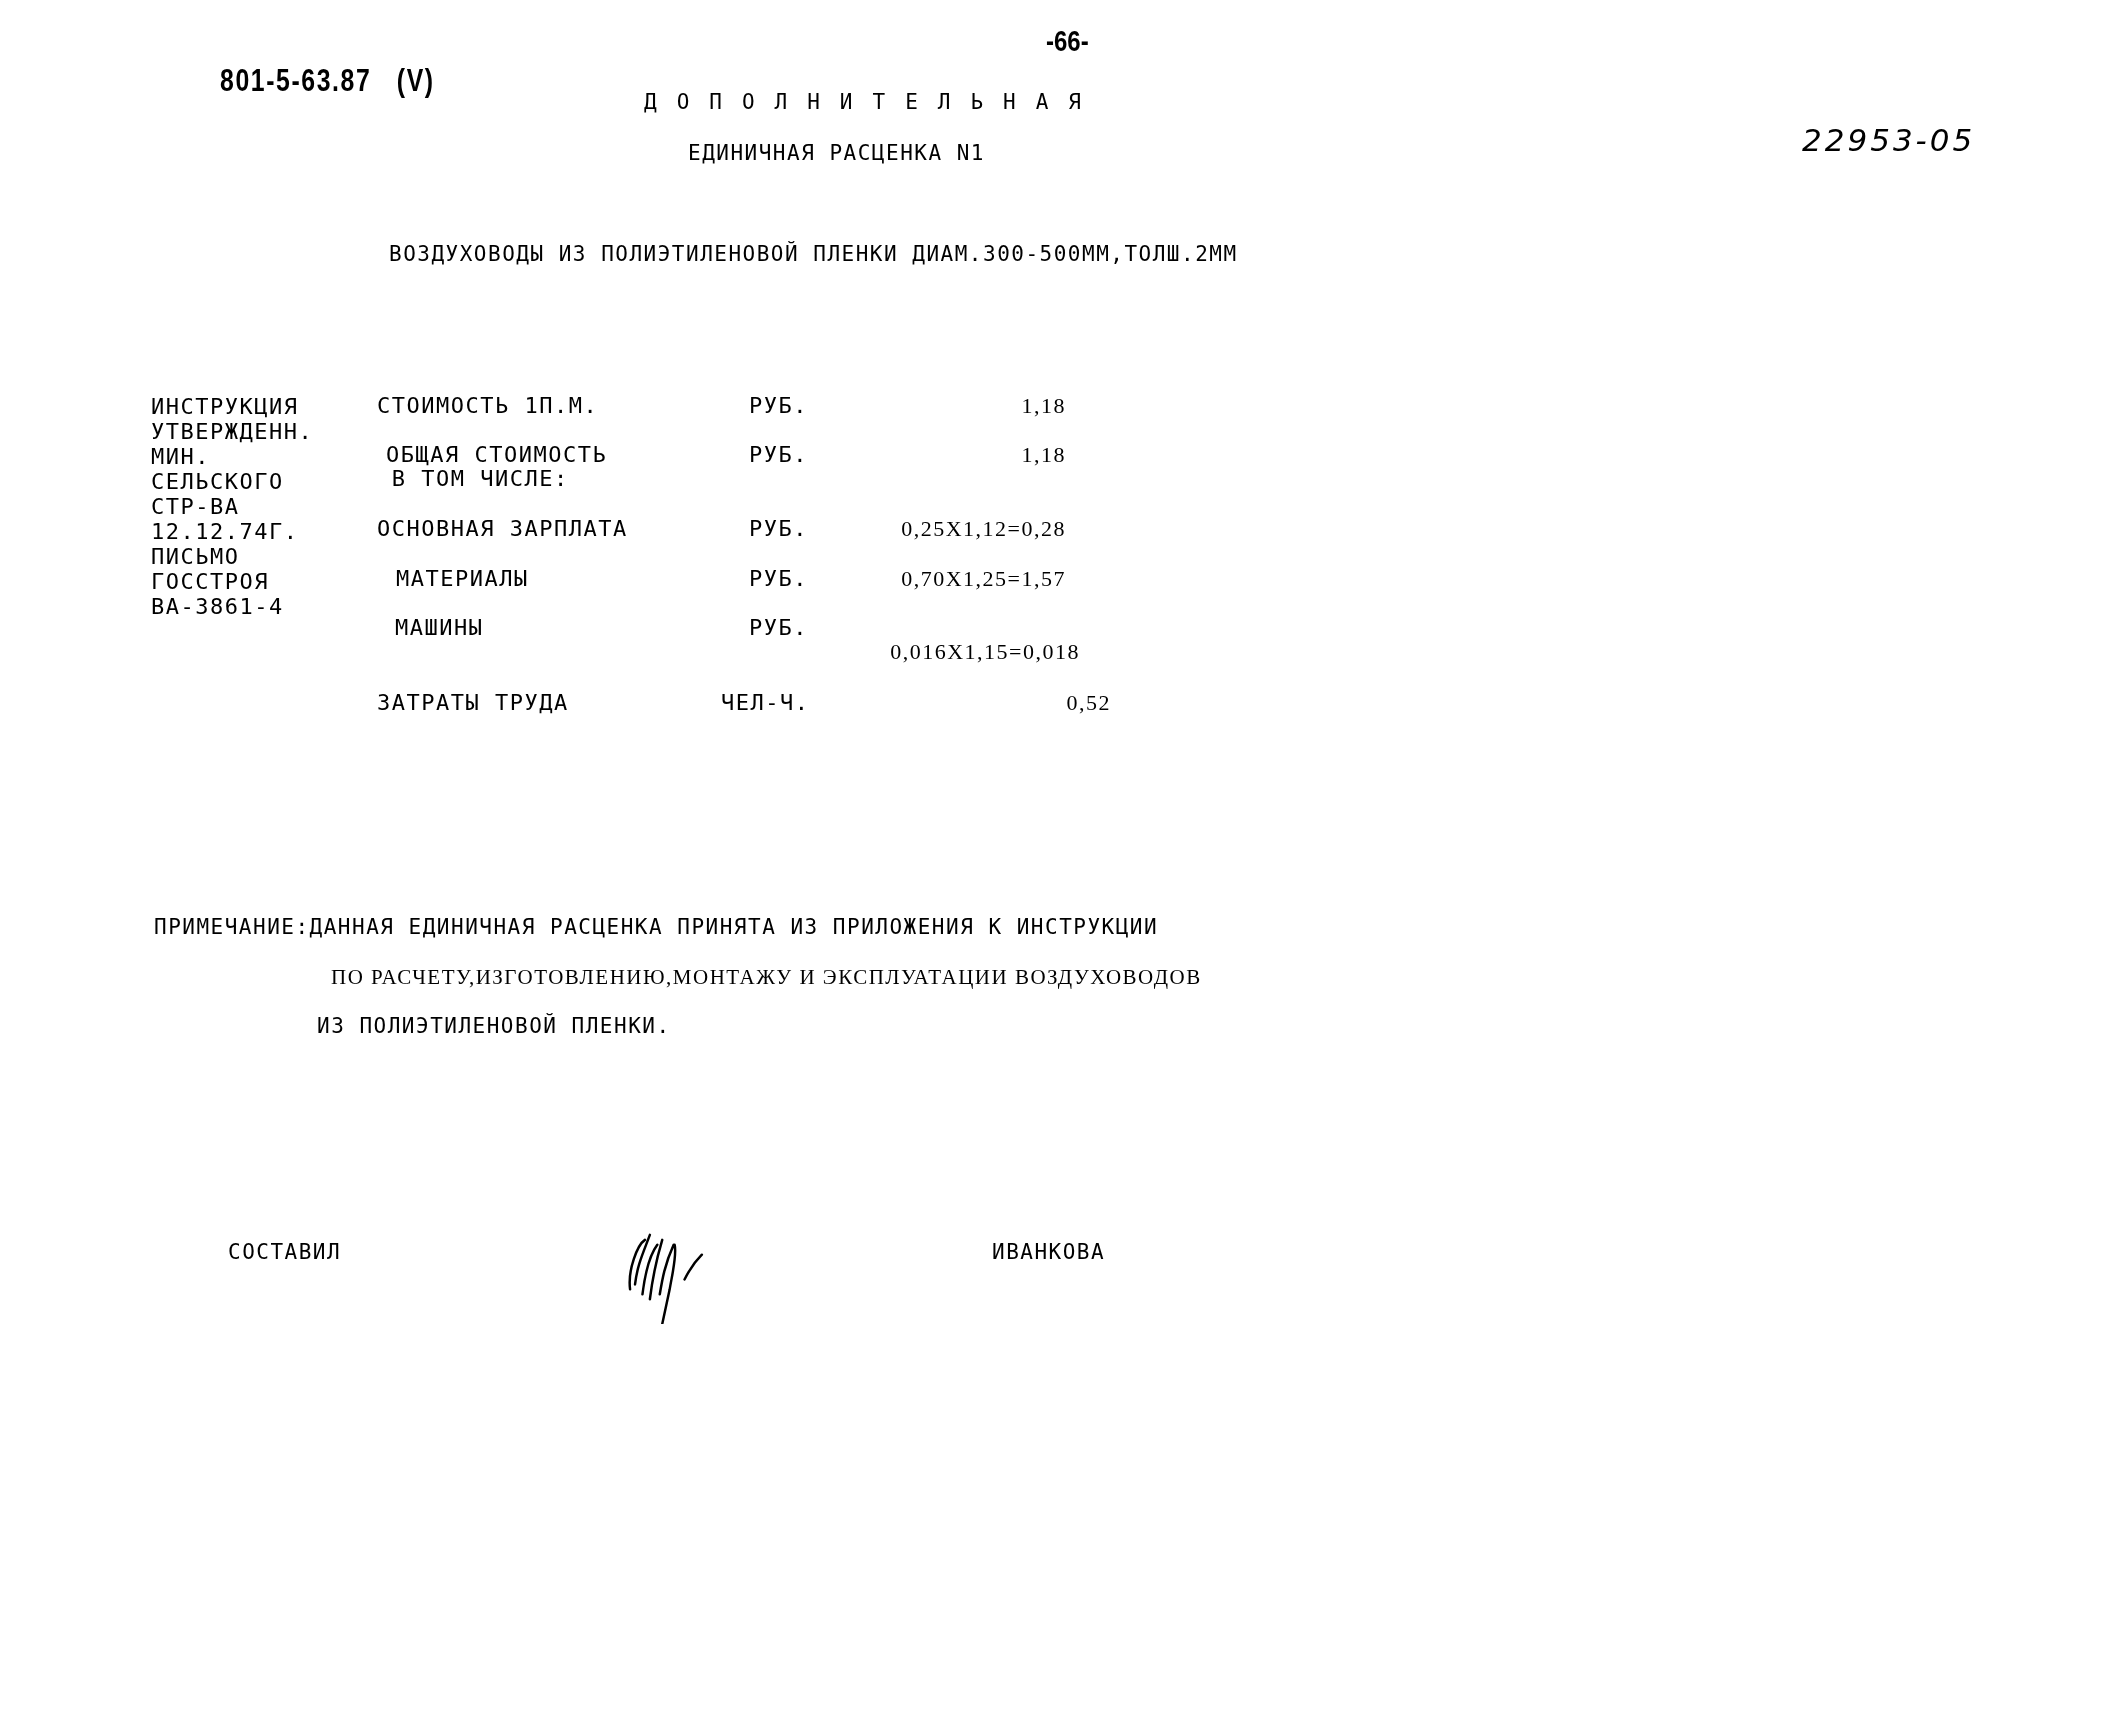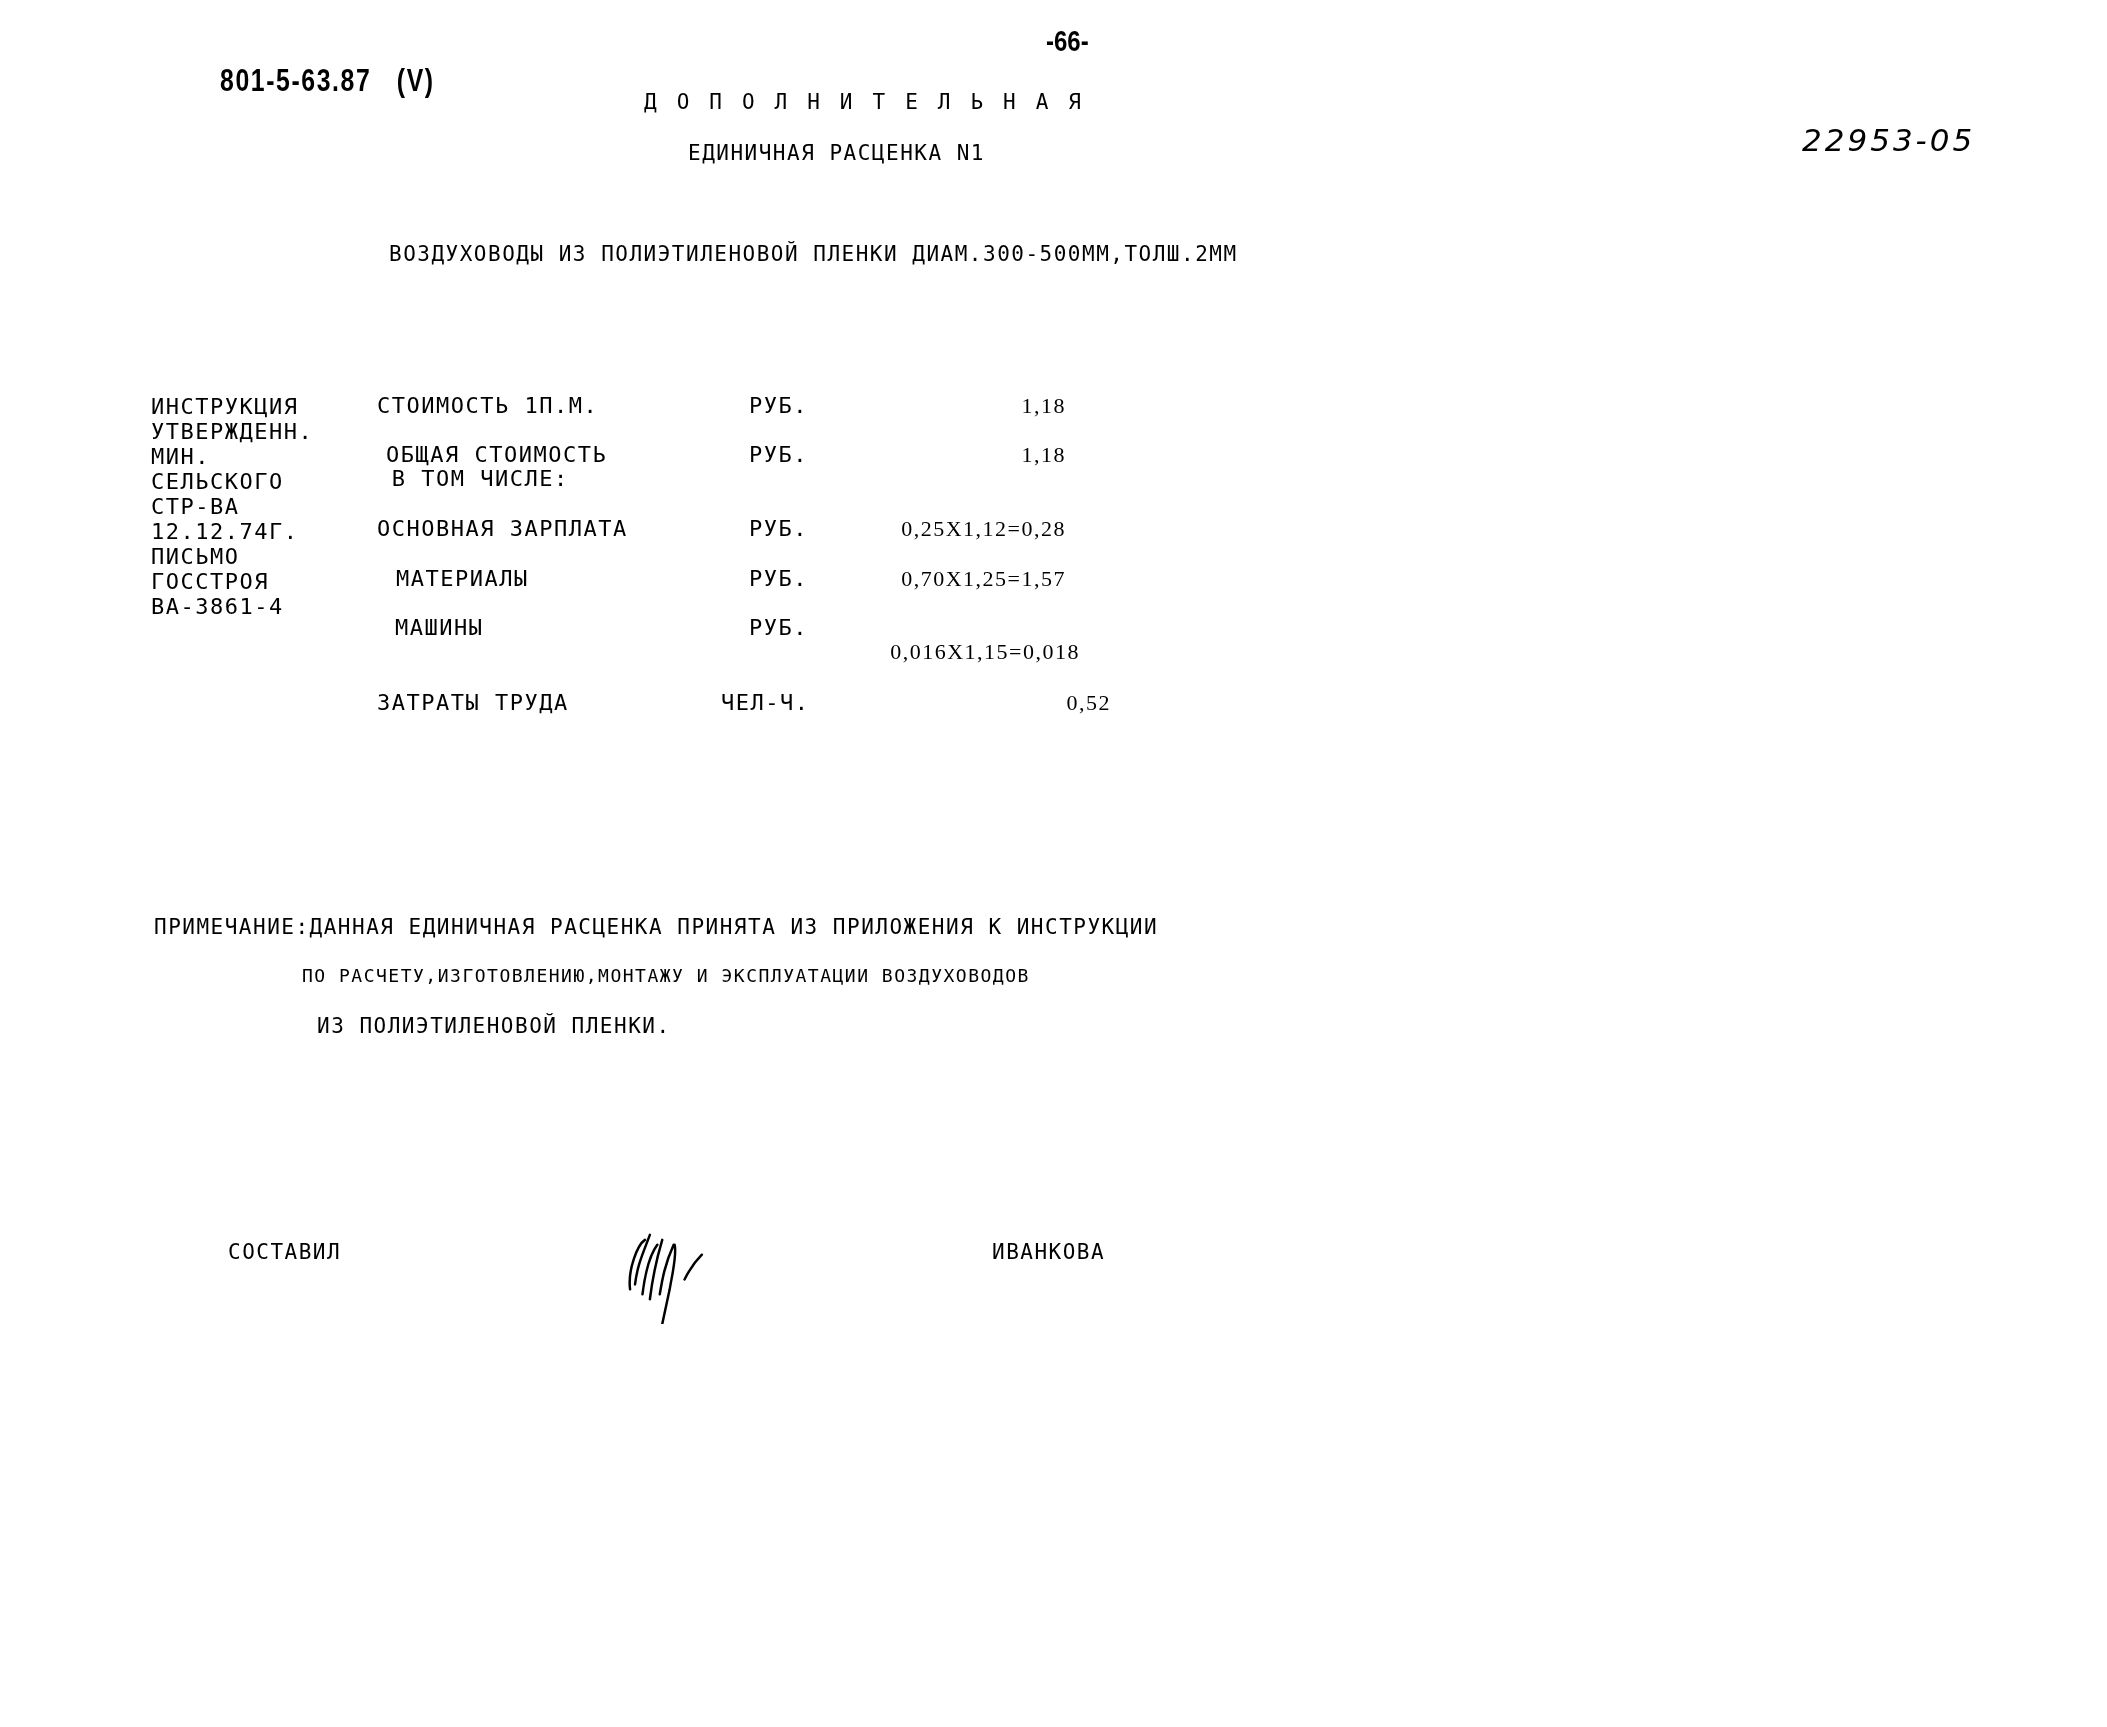--- a/index.html
+++ b/index.html
@@ -63,21 +63,21 @@
   <div class="t mono" style="left:749px; top:617px;">РУБ.</div>
   <div class="t mono right" style="left:773px; width:307px; top:617px;margin-top:24px;">0,016X1,15=0,018</div>
 
   <div class="t mono" style="left:377px; top:692px;">ЗАТРАТЫ ТРУДА</div>
   <div class="t mono" style="left:721px; top:692px;">ЧЕЛ-Ч.</div>
   <div class="t mono right" style="left:942px; width:169px; top:692px;">0,52</div>
 </div>
 
 <div>
   <div class="t mono" style="left:154px; top:917px; font-size:21px;">ПРИМЕЧАНИЕ:ДАННАЯ ЕДИНИЧНАЯ РАСЦЕНКА ПРИНЯТА ИЗ ПРИЛОЖЕНИЯ К ИНСТРУКЦИИ</div>
-  <div class="t mono" style="left:302px; top:967px; font-size:18px;">ПО РАСЧЕТУ,ИЗГОТОВЛЕНИЮ,МОНТАЖУ И ЭКСПЛУАТАЦИИ ВОЗДУХОВОДОВ</div>
+  <div class="t mono" style="left:331px; top:967px; font-size:21px;font-family:Liberation Serif, serif;">ПО РАСЧЕТУ,ИЗГОТОВЛЕНИЮ,МОНТАЖУ И ЭКСПЛУАТАЦИИ ВОЗДУХОВОДОВ</div>
   <div class="t mono" style="left:317px; top:1016px; font-size:21px;">ИЗ ПОЛИЭТИЛЕНОВОЙ ПЛЕНКИ.</div>
 </div>
 
 <div class="t mono" style="left:228px; top:1242px; font-size:21px;">СОСТАВИЛ</div>
 <svg class="sig" viewBox="0 0 290 200">
   <path d="M30 130 C25 90, 45 40, 60 30 M40 120 C45 80, 55 60, 70 20 M55 140 C60 100, 70 60, 85 40 M70 150 C75 110, 80 80, 95 30 M90 140 C95 110, 100 80, 118 40 M120 40 C125 60, 115 100, 110 130 L95 200 M140 110 C150 90, 160 75, 175 60" stroke="#000" stroke-width="5" fill="none" stroke-linecap="round"></path>
 </svg>
 <div class="t mono" style="left:992px; top:1242px; font-size:21px;">ИВАНКОВА</div>
 
 

